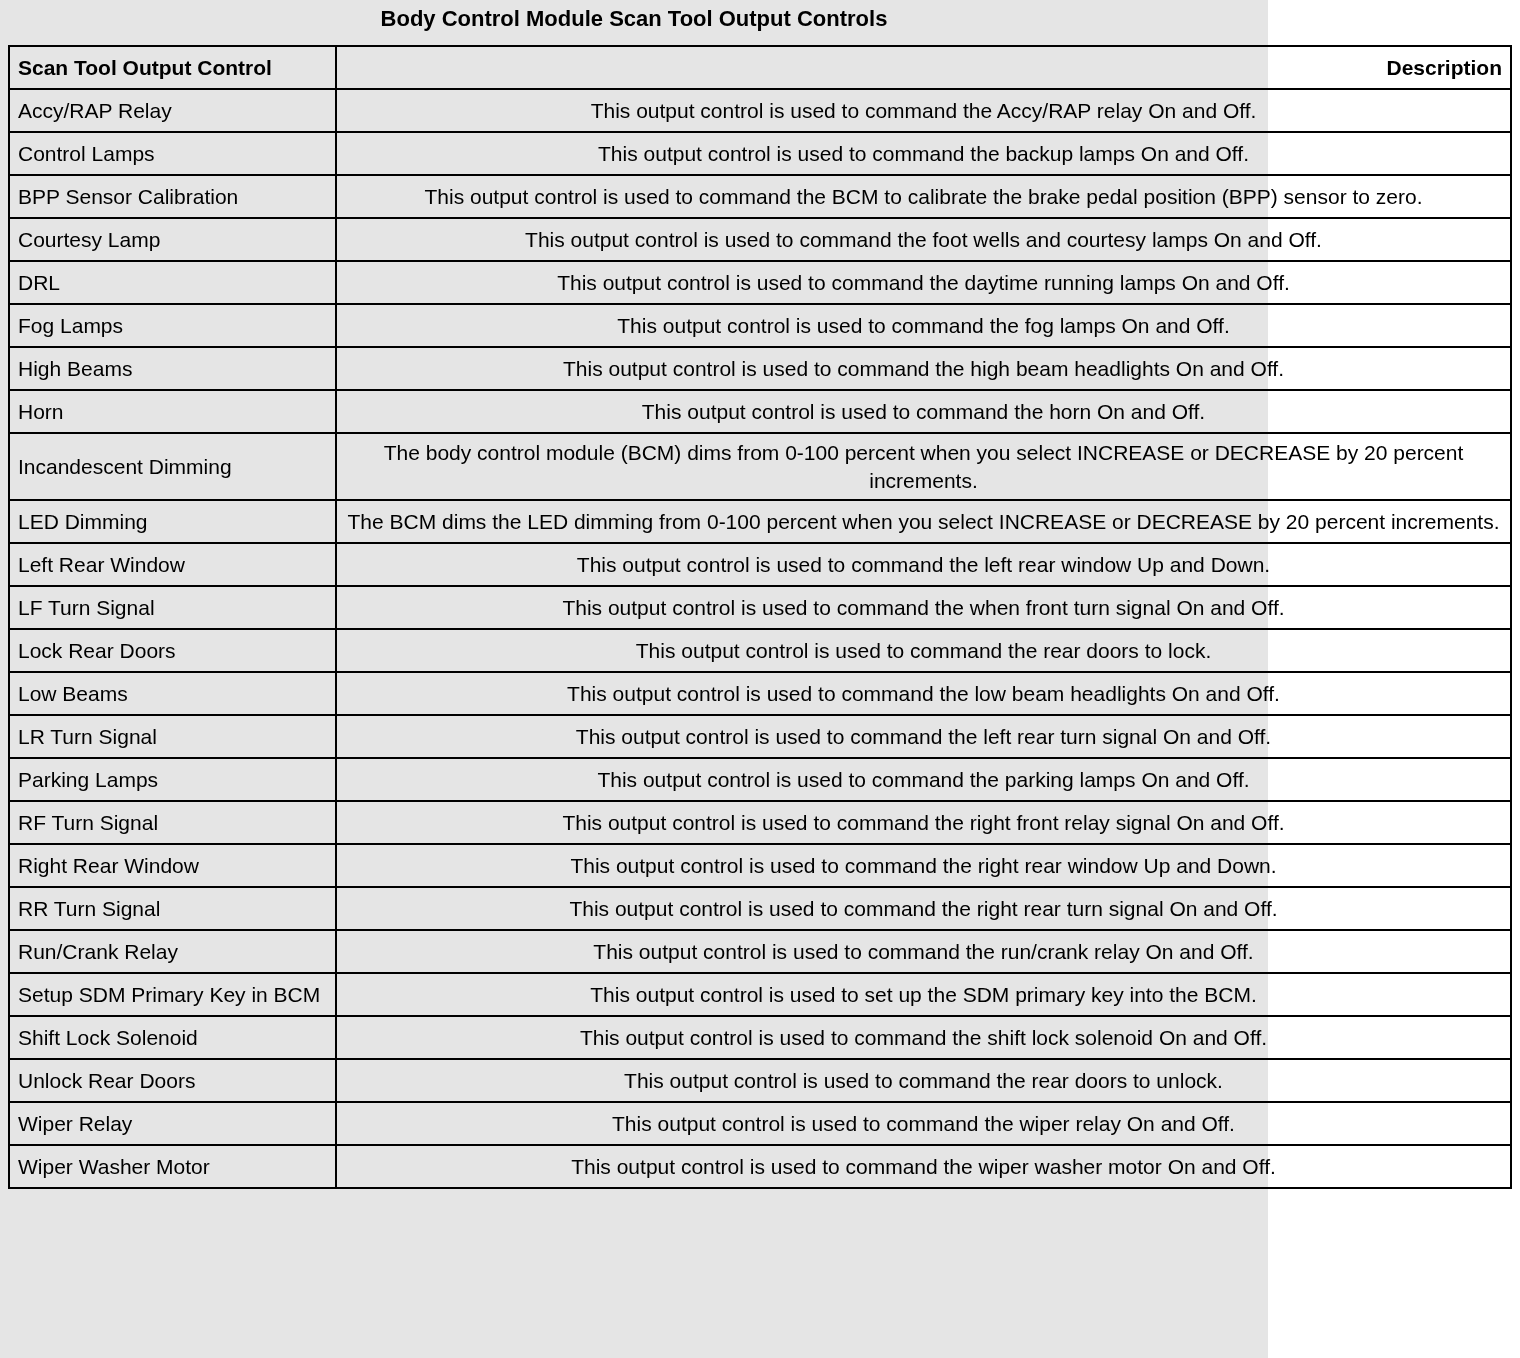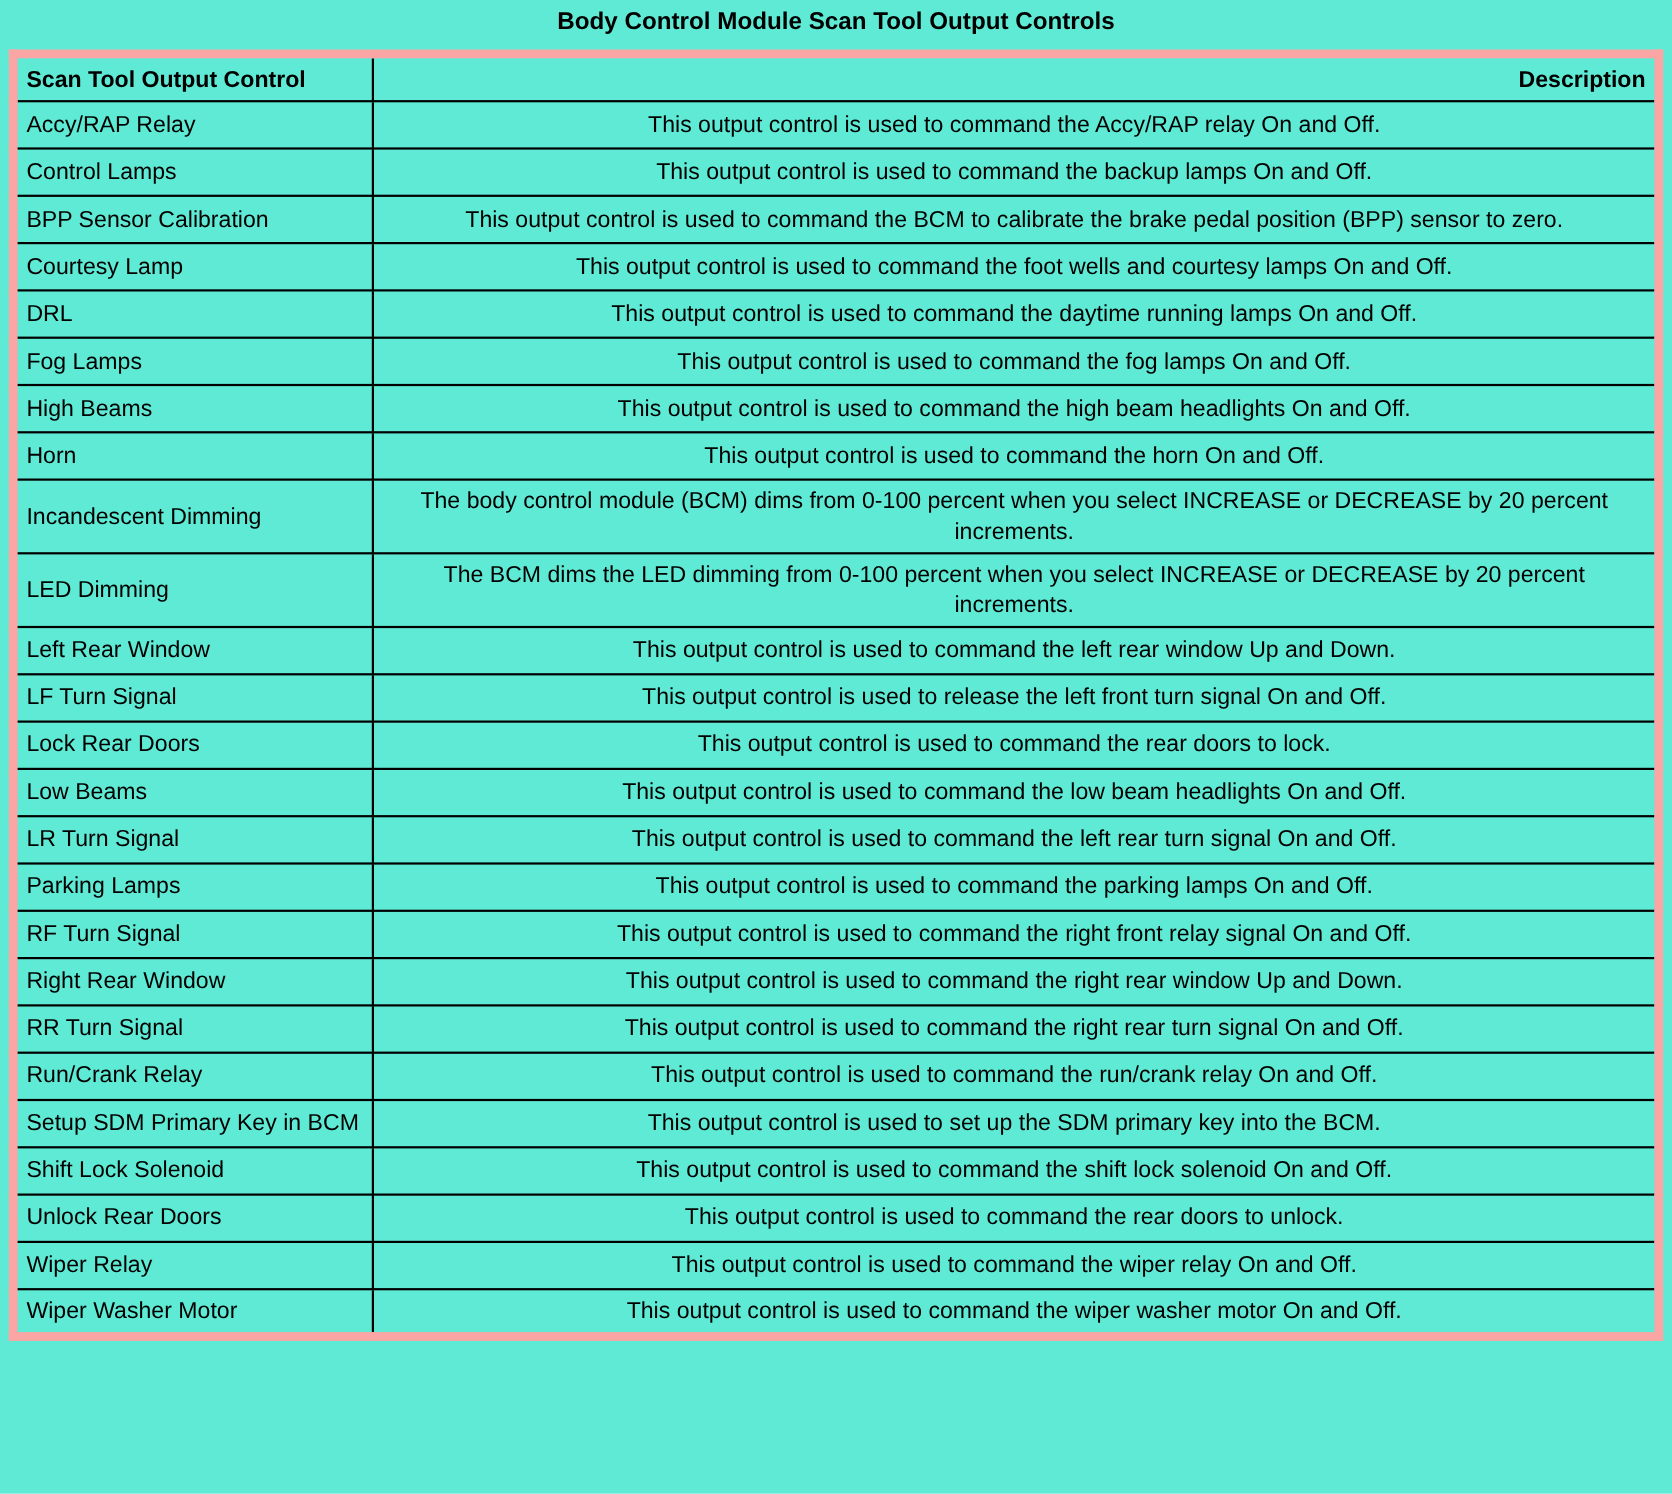--- a/index.html
+++ b/index.html
@@ -3,38 +3,38 @@
 <meta charset="utf-8">
 <style>
   html, body {
     margin: 0;
     padding: 0;
     background: #ffffff;
     color: #000000;
     font-family: "Liberation Sans", sans-serif;
   }
   .page {
-    width: 1520px;
+    width: 1268px;
     min-height: 1358px;
-    background: #5eead4;
+    background: #e5e5e5;
     box-sizing: border-box;
   }
   .page-title {
     text-align: center;
     font-weight: bold;
     font-size: 22px;
     padding-top: 6px;
     line-height: 1.2;
   }
   table.controls-table {
     border-collapse: collapse;
     table-layout: fixed;
     width: 1504px;
     margin: 13px 8px 0 8px;
-    border: 8px solid #fca5a5;
+    border: 2px solid #fca5a5;
   }
   table.controls-table th,
   table.controls-table td {
     border: 2px solid #000000;
     font-size: 21px;
     line-height: 1.3;
     padding: 5px 8px;
     vertical-align: middle;
     box-sizing: border-box;
     height: 43px;
@@ -107,21 +107,21 @@
         <tr>
           <td class="col-control">LED Dimming</td>
           <td class="col-description">The BCM dims the LED dimming from 0-100 percent when you select INCREASE or DECREASE by 20 percent increments.</td>
         </tr>
         <tr>
           <td class="col-control">Left Rear Window</td>
           <td class="col-description">This output control is used to command the left rear window Up and Down.</td>
         </tr>
         <tr>
           <td class="col-control">LF Turn Signal</td>
-          <td class="col-description">This output control is used to release the left front turn signal On and Off.</td>
+          <td class="col-description">This output control is used to command the when front turn signal On and Off.</td>
         </tr>
         <tr>
           <td class="col-control">Lock Rear Doors</td>
           <td class="col-description">This output control is used to command the rear doors to lock.</td>
         </tr>
         <tr>
           <td class="col-control">Low Beams</td>
           <td class="col-description">This output control is used to command the low beam headlights On and Off.</td>
         </tr>
         <tr>

